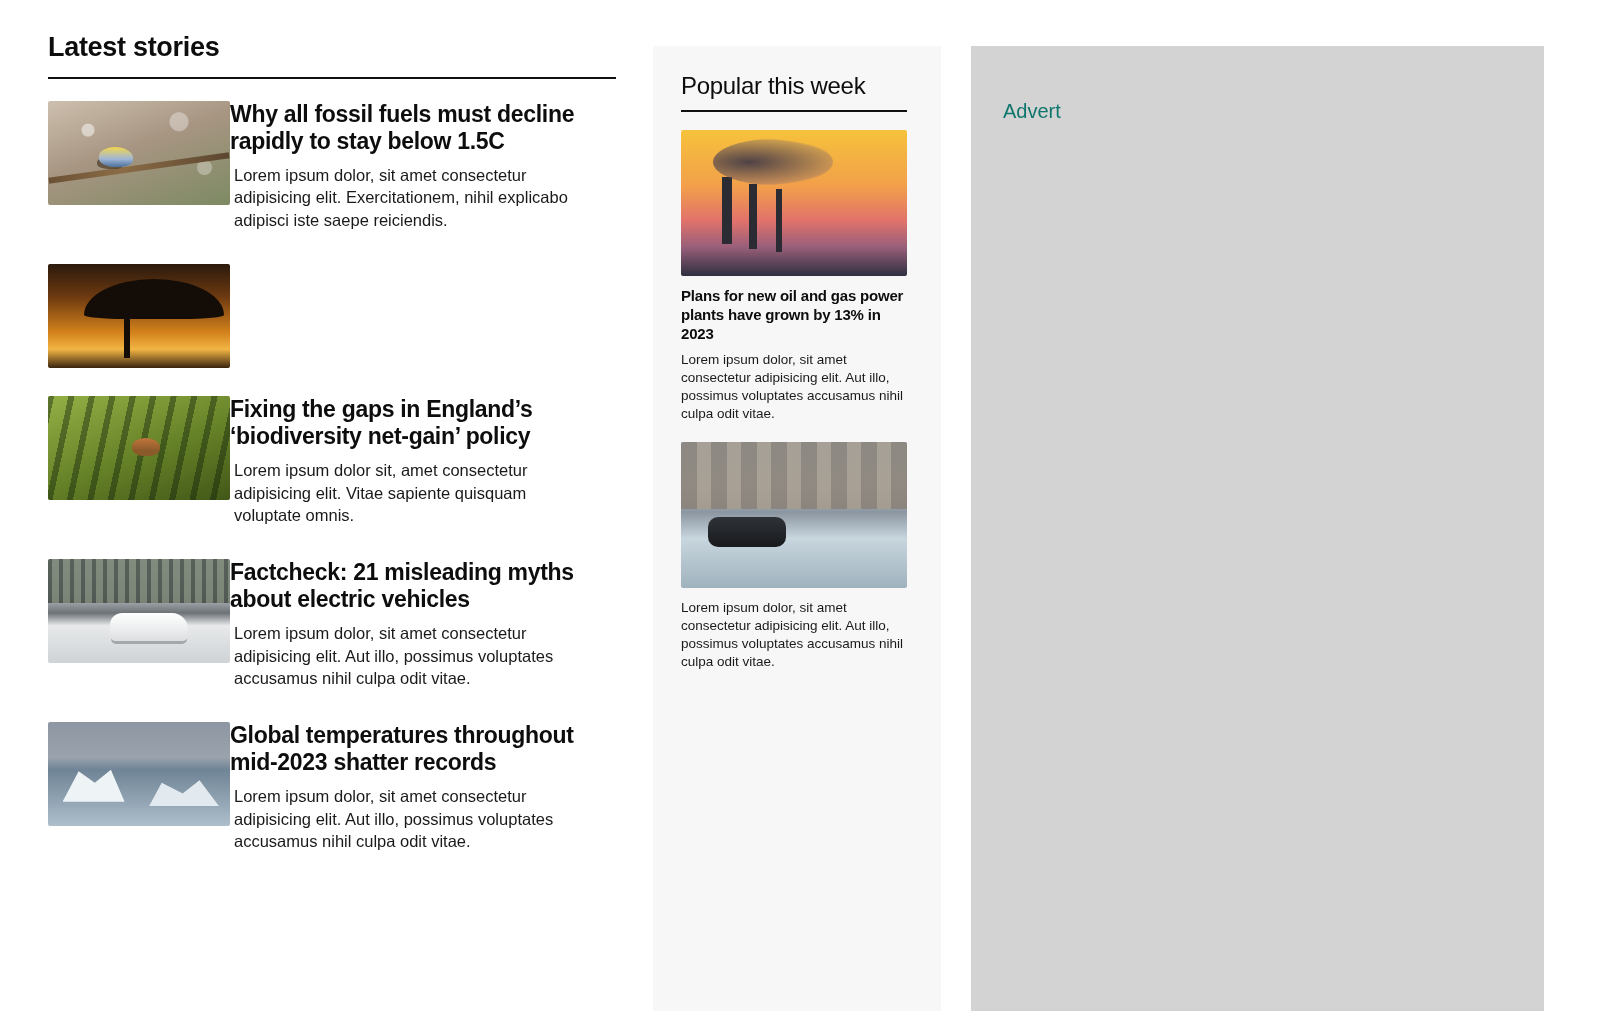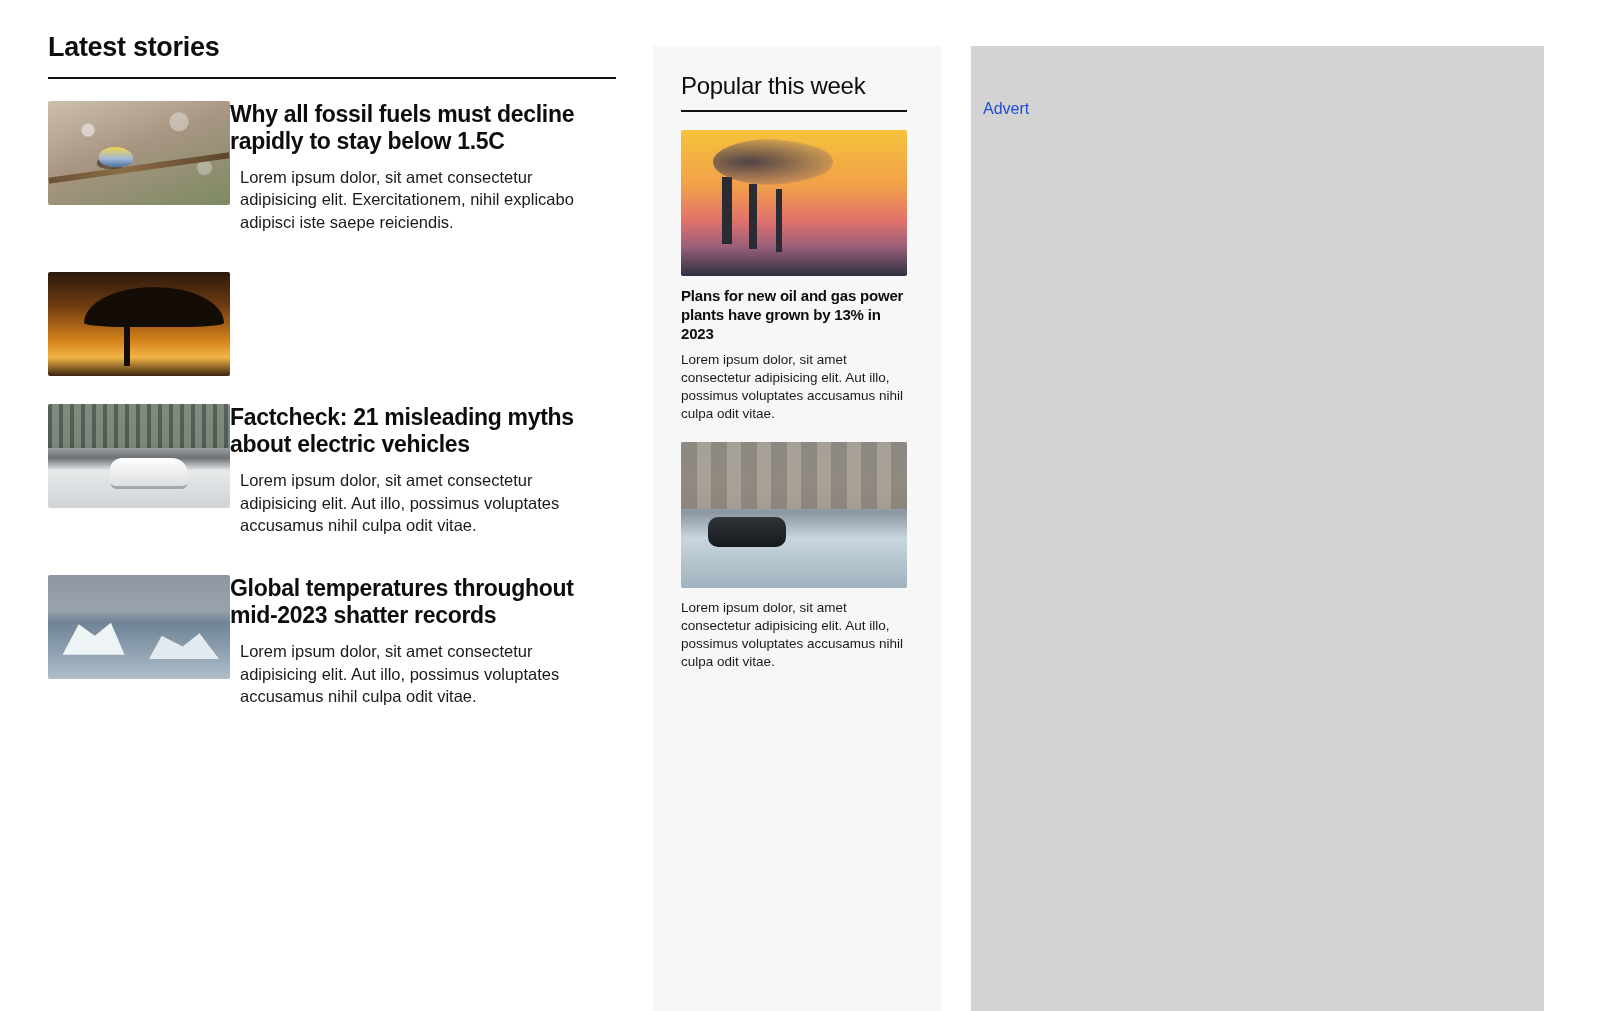--- a/index.html
+++ b/index.html
@@ -68,21 +68,21 @@
     font-weight: bold;
     margin: 0 0 8px 0;
     letter-spacing: -0.3px;
     color: #0d0d0d;
     max-width: 360px;
   }
 
   .story-excerpt {
     font-size: 16.5px;
     line-height: 1.38;
-    margin: 10px;
+    margin: 4px;
     color: #1a1a1a;
     max-width: 360px;
   }
 
   
   .popular-col {
     flex: 0 0 288px;
     width: 288px;
     margin-left: 28px;
     margin-top: 46px;
@@ -140,23 +140,23 @@
     width: 573px;
     height: 965px;
     margin-top: 46px;
     margin-left: 30px;
     background: #d3d3d3;
     position: relative;
   }
   .advert-label {
     position: absolute;
     top: 54px;
-    left: 12px;
-    font-size: 16px;
-    color: #1d4ed8;
+    left: 32px;
+    font-size: 20px;
+    color: #0f766e;
   }
 
   
   .img { position: absolute; inset: 0; }
 
   
   .art-bird {
     background:
       radial-gradient(circle at 22% 28%, rgba(255,255,255,.5) 0 6px, transparent 7px),
       radial-gradient(circle at 72% 20%, rgba(255,255,255,.35) 0 9px, transparent 10px),
@@ -318,20 +318,29 @@
         <p class="story-excerpt">Lorem ipsum dolor, sit amet consectetur adipisicing elit. Exercitationem, nihil explicabo adipisci iste saepe reiciendis.</p>
       </div>
     </article>
 
     <article class="story">
       <div class="story-thumb">
         <div class="img art-acacia"></div>
       </div>
     </article>
 
+    <article class="story">
+      <div class="story-thumb">
+        <div class="img art-robin"></div>
+      </div>
+      <div class="story-body">
+        <h3 class="story-title">Fixing the gaps in England’s ‘biodiversity net-gain’ policy</h3>
+        <p class="story-excerpt">Lorem ipsum dolor sit, amet consectetur adipisicing elit. Vitae sapiente quisquam voluptate omnis.</p>
+      </div>
+    </article>
 
     <article class="story">
       <div class="story-thumb">
         <div class="img art-car"></div>
       </div>
       <div class="story-body">
         <h3 class="story-title">Factcheck: 21 misleading myths about electric vehicles</h3>
         <p class="story-excerpt">Lorem ipsum dolor, sit amet consectetur adipisicing elit. Aut illo, possimus voluptates accusamus nihil culpa odit vitae.</p>
       </div>
     </article>

